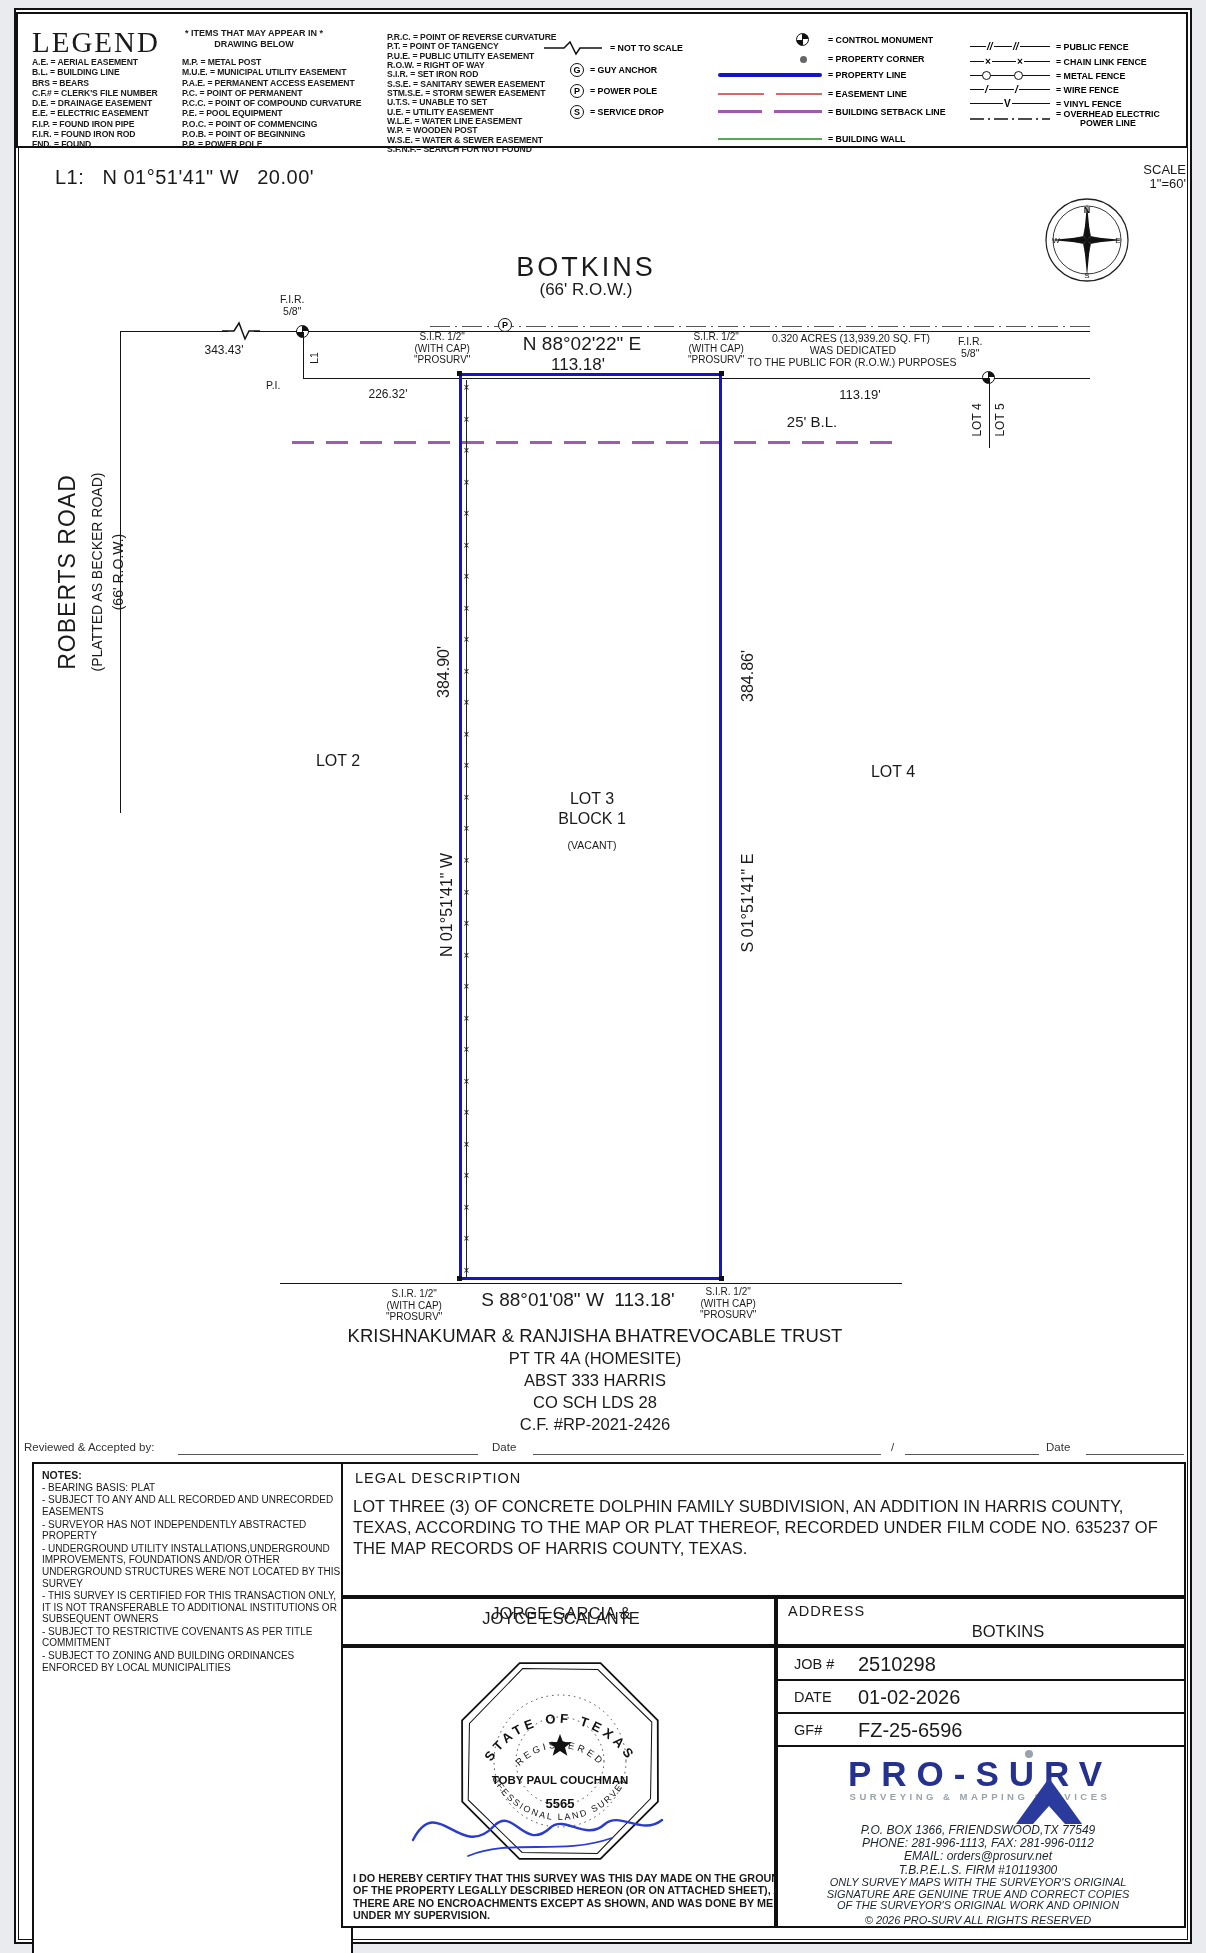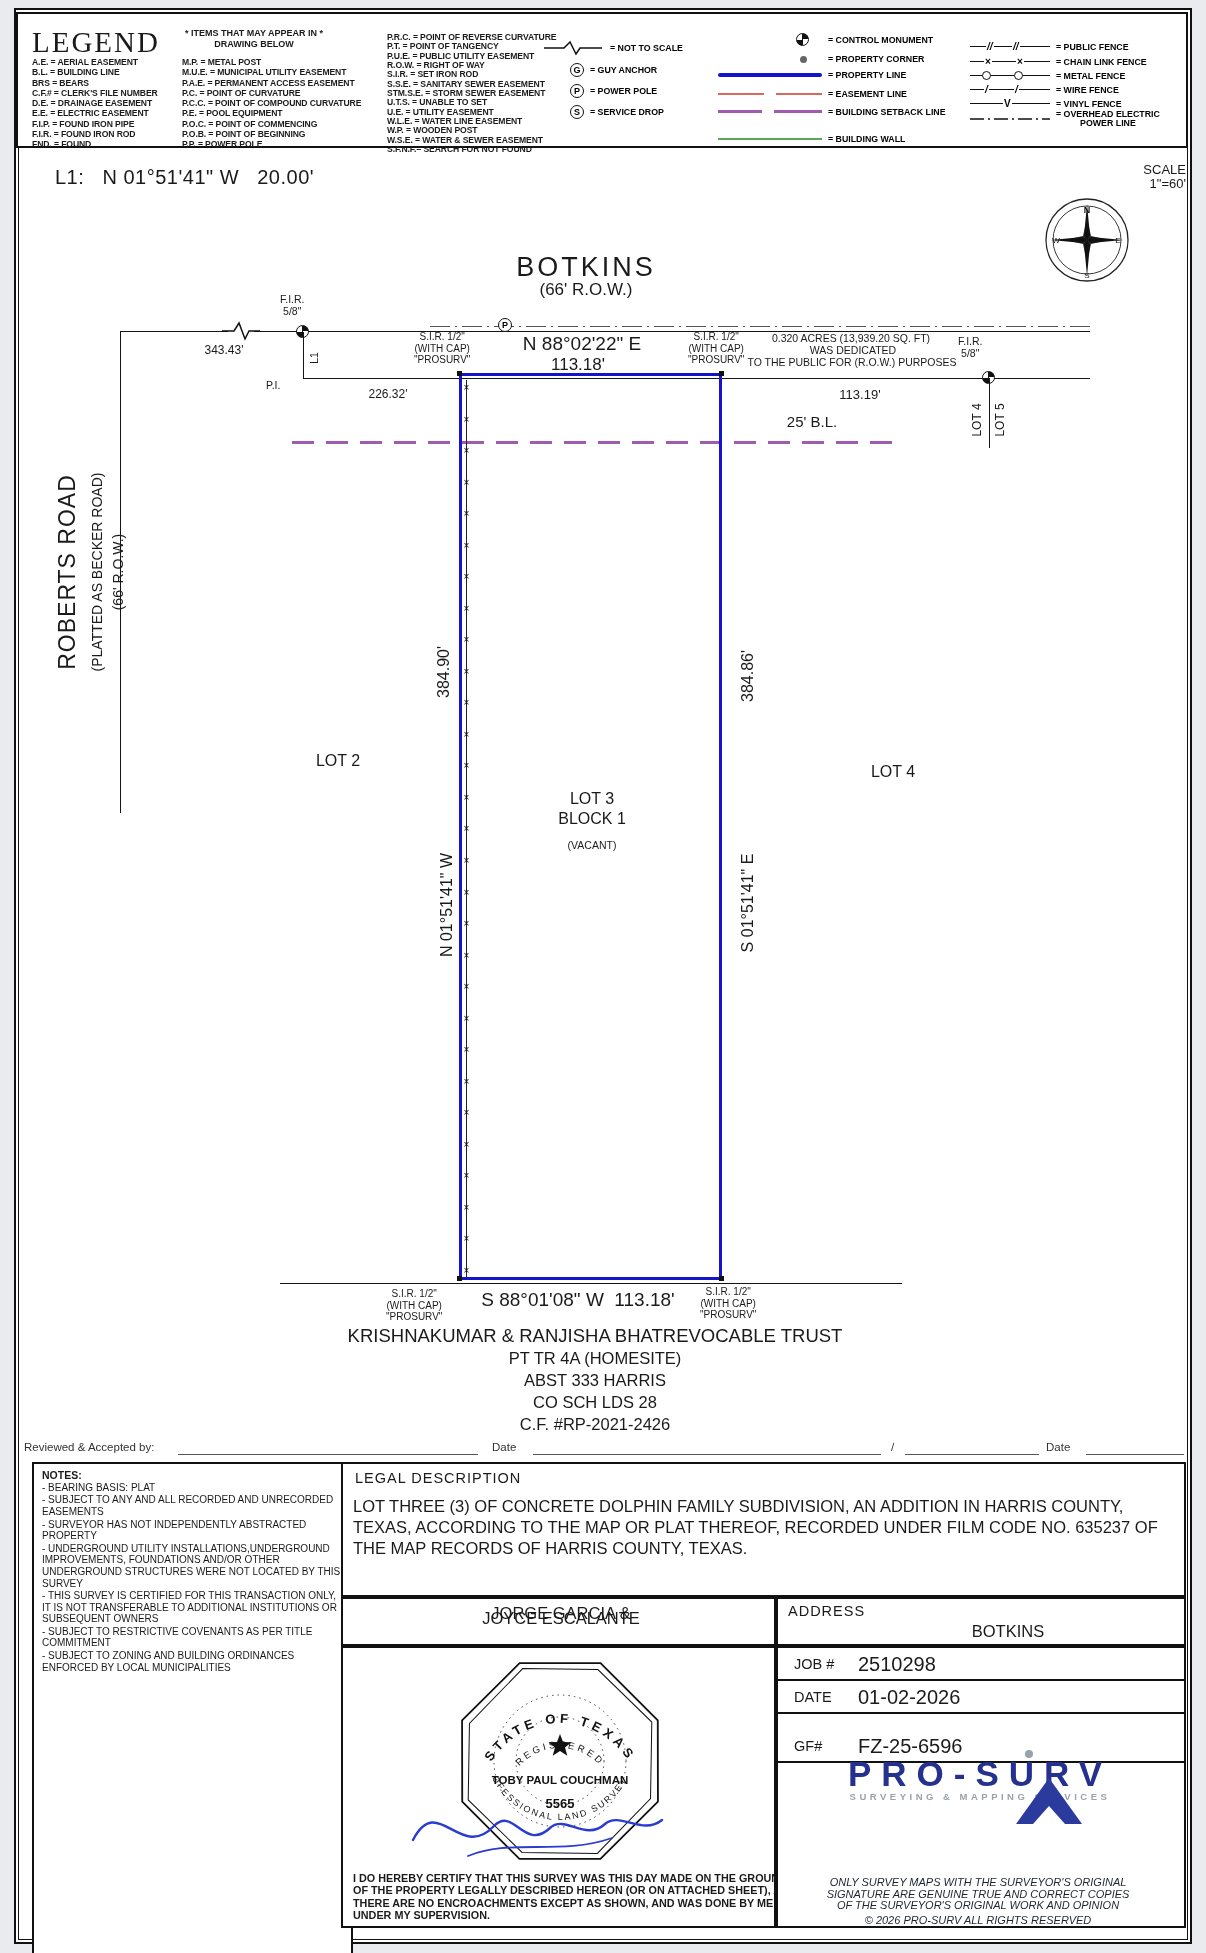--- a/index.html
+++ b/index.html
@@ -50,21 +50,21 @@
         <div>D.E. = DRAINAGE EASEMENT</div>
         <div>E.E. = ELECTRIC EASEMENT</div>
         <div>F.I.P. = FOUND IRON PIPE</div>
         <div>F.I.R. = FOUND IRON ROD</div>
         <div>FND. = FOUND</div>
       </div>
     <div class="t legend-item" style="left:164px;top:43px;">
         <div>M.P. = METAL POST</div>
         <div>M.U.E. = MUNICIPAL UTILITY EASEMENT</div>
         <div>P.A.E. = PERMANENT ACCESS EASEMENT</div>
-        <div>P.C. = POINT OF CURVATURE</div>
+        <div>P.C. = POINT OF PERMANENT</div>
         <div>P.C.C. = POINT OF COMPOUND CURVATURE</div>
         <div>P.E. = POOL EQUIPMENT</div>
         <div>P.O.C. = POINT OF COMMENCING</div>
         <div>P.O.B. = POINT OF BEGINNING</div>
         <div>P.P. = POWER POLE</div>
       </div>
     <div class="t legend-item legend-item3" style="left:369px;top:19px;">
         <div>P.R.C. = POINT OF REVERSE CURVATURE</div>
         <div>P.T. = POINT OF TANGENCY</div>
         <div>P.U.E. = PUBLIC UTILITY EASEMENT</div>
@@ -411,31 +411,37 @@
 
   <div class="box" style="left:776px;top:1646px;width:410px;height:282px;">
     <div style="position:absolute;left:0;top:0;width:100%;height:33px;border-bottom:2px solid #111;">
       <span class="t" style="left:16px;top:8px;font-size:14.5px;">JOB #</span>
       <span class="t" style="left:80px;top:5px;font-size:20px;">2510298</span>
     </div>
     <div style="position:absolute;left:0;top:33px;width:100%;height:33px;border-bottom:2px solid #111;">
       <span class="t" style="left:16px;top:8px;font-size:14.5px;">DATE</span>
       <span class="t" style="left:80px;top:5px;font-size:20px;">01-02-2026</span>
     </div>
-    <div style="position:absolute;left:0;top:66px;width:100%;height:33px;border-bottom:2px solid #111;margin-top:16px;">
+    <div style="position:absolute;left:0;top:66px;width:100%;height:33px;border-bottom:2px solid #111;">
       <span class="t" style="left:16px;top:8px;font-size:14.5px;">GF#</span>
       <span class="t" style="left:80px;top:5px;font-size:20px;">FZ-25-6596</span>
     </div>
 
     <div class="t c" style="left:202px;top:106px;font-size:35px;font-weight:bold;letter-spacing:10px;color:#25318f;">PRO-SURV</div>
     <span style="position:absolute;left:247px;top:102px;width:8px;height:8px;border-radius:50%;background:#9aa2ad;"></span>
     <div class="t c" style="left:202px;top:144px;font-size:9.5px;letter-spacing:3.5px;color:#9aa2ad;font-weight:bold;">SURVEYING &amp; MAPPING SERVICES</div>
     <div style="position:absolute;left:238px;top:130px;width:0;height:0;border-left:33px solid transparent;border-right:33px solid transparent;border-bottom:46px solid #2b3a9d;"></div>
     <div style="position:absolute;left:255px;top:158px;width:0;height:0;border-left:16px solid transparent;border-right:16px solid transparent;border-bottom:18px solid #fff;"></div>
 
+    <div class="t c ctr" style="left:200px;top:176px;font-size:12px;font-style:italic;line-height:13.2px;color:#1b2430;">
+        <div>P.O. BOX 1366, FRIENDSWOOD,TX 77549</div>
+        <div>PHONE: 281-996-1113, FAX: 281-996-0112</div>
+        <div>EMAIL: orders@prosurv.net</div>
+        <div>T.B.P.E.L.S. FIRM #10119300</div>
+      </div>
     <div class="t c ctr" style="left:200px;top:229px;font-size:11px;font-style:italic;line-height:11.6px;color:#1b2430;">
         <div>ONLY SURVEY MAPS WITH THE SURVEYOR'S ORIGINAL</div>
         <div>SIGNATURE ARE GENUINE TRUE AND CORRECT COPIES</div>
         <div>OF THE SURVEYOR'S ORIGINAL WORK AND OPINION</div>
       </div>
     <div class="t c" style="left:200px;top:266px;font-size:11px;font-style:italic;color:#1b2430;">© 2026 PRO-SURV ALL RIGHTS RESERVED</div>
   </div>
 </div>
 
 </body></html>

